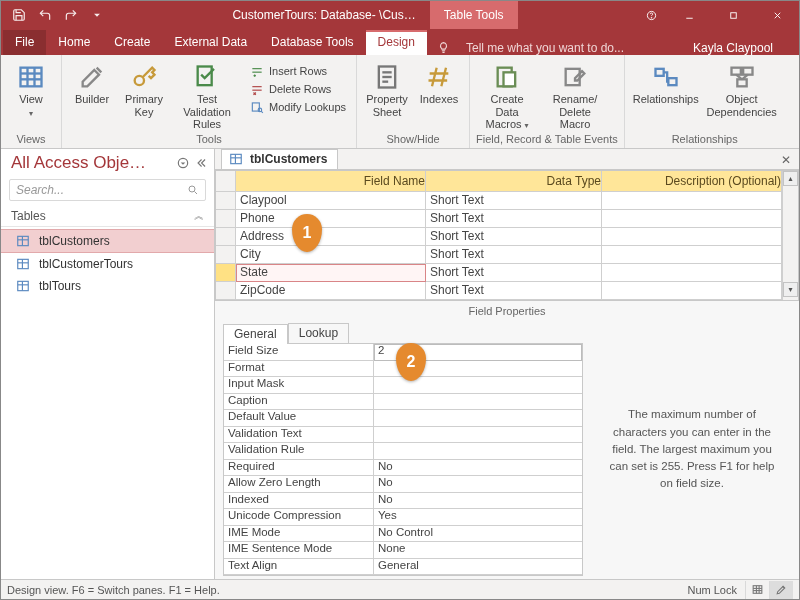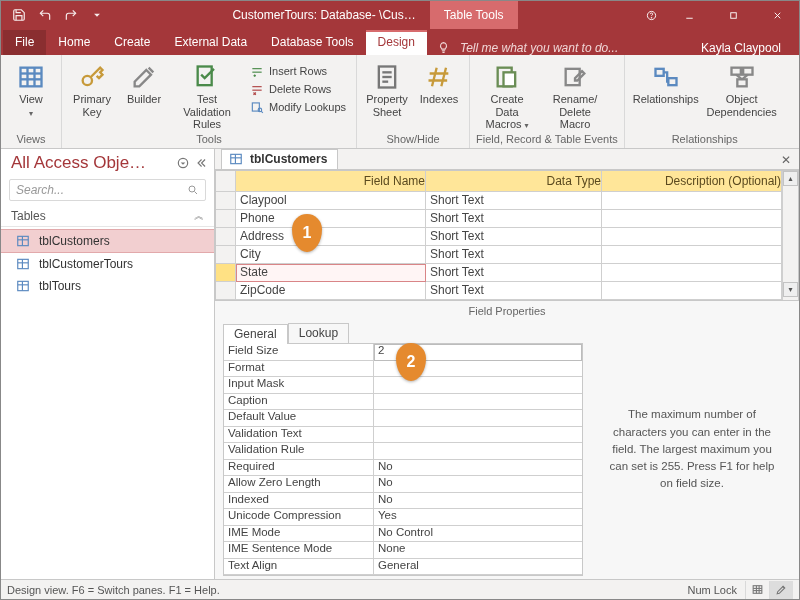--- a/index.html
+++ b/index.html
@@ -42,28 +42,28 @@
   .title-center { flex:1; display:flex; align-items:center; justify-content:center; gap:14px; }
   .title-text { white-space:nowrap; overflow:hidden; text-overflow:ellipsis; max-width:200px; font-size:12px; }
   .ctx-tab-title { background: var(--tab-highlight); padding:0 14px; height:100%; display:flex; align-items:center; font-size:12px; }
   .win-controls { display:flex; }
   .win-controls .wbtn { width:44px; display:flex; align-items:center; justify-content:center; color:#fff; }
   .win-controls .help { width:32px; }
   .wbtn svg { width:11px; height:11px; }
   
   .maintabs {
     height:26px; background: var(--access-red);
-    display:flex; align-items:flex-end; color:#fff; padding:0 4px 0 2px;
+    display:flex; align-items:flex-end; color:#fff; padding:0 12px 0 2px;
   }
   .mtab { padding:5px 12px 6px; font-size:12px; cursor:default; }
   .mtab.file { background: var(--access-red-dark); }
   .mtab.active { background:#fff; color:var(--access-red); }
   .mtab.ctx { background: var(--tab-highlight); }
   .mtab.ctx.active { background:#fff; color:var(--access-red); border-top:2px solid var(--tab-highlight); padding-top:3px; }
-  .tellme { flex:1; display:flex; align-items:flex-start; gap:10px; padding:0 10px; color:#f0d6d6; font-style:italic; font-size:12px; }
+  .tellme { flex:1; display:flex; align-items:flex-start; gap:16px; padding:0 10px; color:#f0d6d6; font-size:12px; }
   .tellme svg { width:13px; height:13px; flex:none; }
   .signin { padding:0 14px; display:flex; align-items:center; font-size:12px; }
   
   .ribbon {
     height:94px; background: var(--ribbon-bg);
     border-bottom:1px solid var(--border-gray2);
     display:flex; align-items:stretch;
   }
   .rgroup { border-right:1px solid var(--border-gray); display:flex; flex-direction:column; padding:2px 6px 0; }
   .rgroup .controls { flex:1; display:flex; align-items:flex-start; gap:4px; padding-top:4px; }
@@ -249,36 +249,36 @@
         <div class="lbl"><span>View</span><br><span class="dd-caret">▾</span></div>
       </div>
     </div>
     <div class="glabel">Views</div>
   </div>
 
   <div class="rgroup" style="flex:0 0 auto;">
     <div class="controls">
       <div class="bigbtn">
         <div class="ico">
+            <svg viewBox="0 0 24 24" fill="none" stroke="#888" stroke-width="2">
+              <path d="M14 6l4 4-10 10H4v-4z"></path>
+              <path d="M16 4l4 4"></path>
+            </svg>
+          </div>
+        <div class="lbl">Builder</div>
+      </div>
+      <div class="bigbtn">
+        <div class="ico">
             <svg viewBox="0 0 24 24" fill="none" stroke="#c79a3a" stroke-width="2">
               <circle cx="8" cy="15" r="4"></circle>
               <path d="M11 12l8-8 2 2-2 2 2 2-3 3-2-2"></path>
             </svg>
           </div>
         <div class="lbl" style="white-space:pre-line;">Primary
 Key</div>
-      </div>
-      <div class="bigbtn">
-        <div class="ico">
-            <svg viewBox="0 0 24 24" fill="none" stroke="#888" stroke-width="2">
-              <path d="M14 6l4 4-10 10H4v-4z"></path>
-              <path d="M16 4l4 4"></path>
-            </svg>
-          </div>
-        <div class="lbl">Builder</div>
       </div>
       <div class="bigbtn" style="width:70px">
         <div class="ico">
             <svg viewBox="0 0 24 24" fill="none" stroke="#4a8a4a" stroke-width="2">
               <rect x="4" y="3" width="12" height="16"></rect>
               <polyline points="7 10 10 13 18 5"></polyline>
             </svg>
           </div>
         <div class="lbl" style="white-space:pre-line;">Test Validation
 Rules</div>

